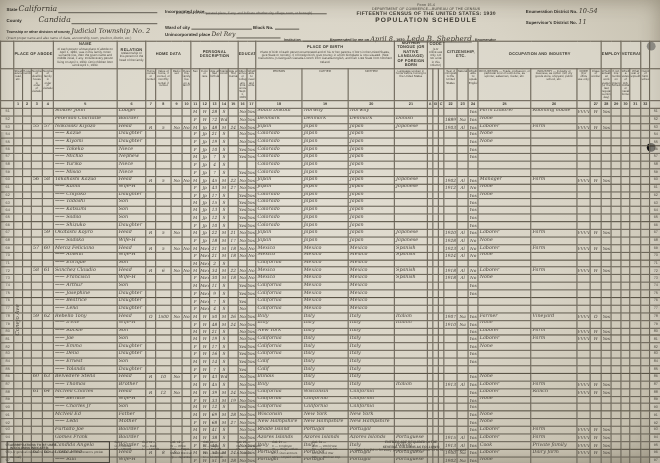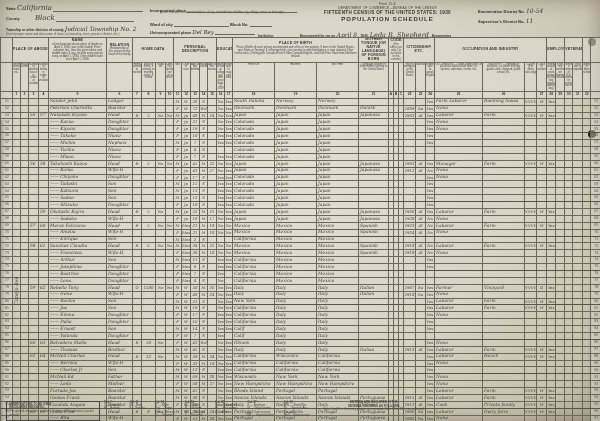--- a/index.html
+++ b/index.html
@@ -64,21 +64,21 @@
   <div class="punch" style="top:130px;"></div>
 
   <div class="tophead">
     <div class="fld" style="left:6px;top:4px;">
       <span class="lbl">State</span>
       <span class="script">California</span>
       <span class="rule" style="min-width:90px;"></span>
     </div>
     <div class="fld" style="left:6px;top:14px;">
       <span class="lbl">County</span>
-      <span class="script" style="margin-left:14px;">Block</span>
+      <span class="script" style="margin-left:14px;">Candida</span>
       <span class="rule" style="min-width:78px;"></span>
     </div>
     <div class="fld" style="left:6px;top:25px;">
       <span class="lbl" style="font-size:3.3px;">Township or other division of county</span>
       <span class="script" style="font-size:6px;">Judicial Township No. 2</span>
     </div>
     <div class="fld tiny" style="left:6px;top:32px;">(Insert proper name and also name of class, as township, town, precinct, district, etc.)</div>
 
     <div class="fld" style="left:150px;top:6px;">
       <span class="lbl">Incorporated place</span>

